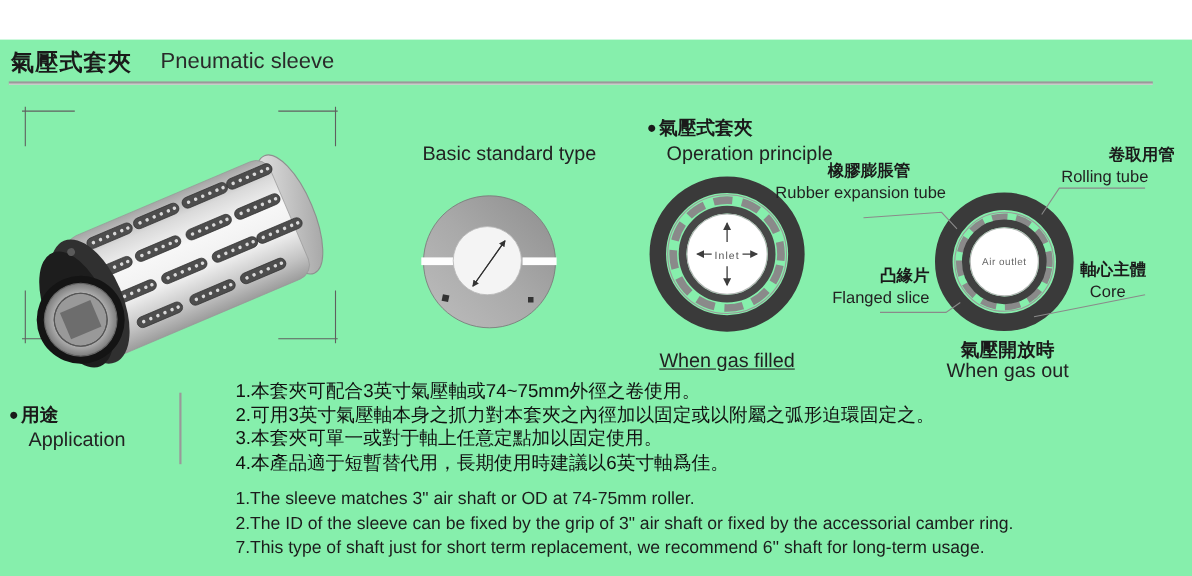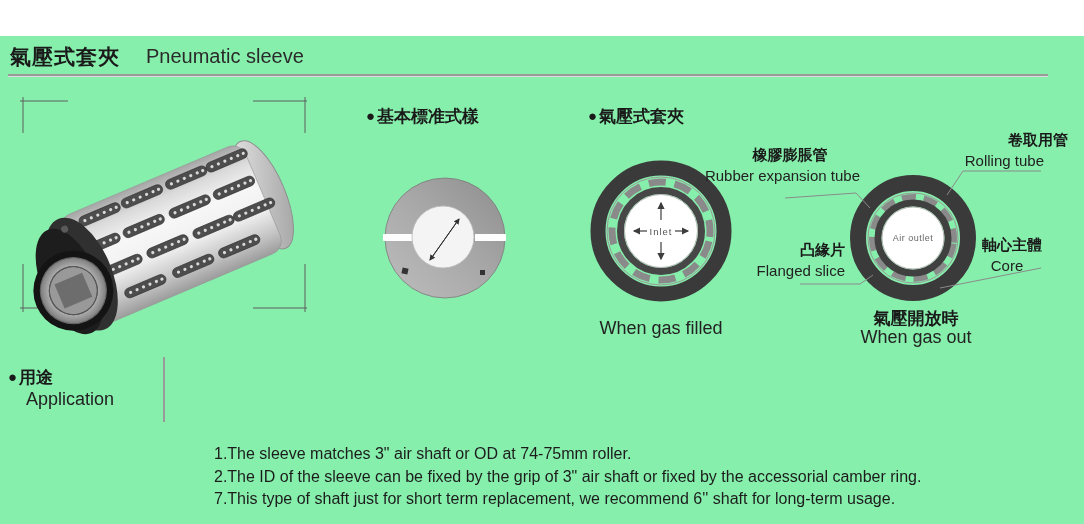--- a/index.html
+++ b/index.html
@@ -102,21 +102,21 @@
       <g>
         <circle cx="-112" cy="14" r="40" fill="#141414"></circle>
         <circle cx="-112" cy="14" r="33" fill="url(#ringG)" stroke="#666"></circle>
         <circle cx="-112" cy="14" r="24" fill="#999999" stroke="#595959"></circle>
         <rect x="-127" y="1" width="30" height="26" fill="#6d6d6d"></rect>
         <circle cx="-112" cy="14" r="24" fill="none" stroke="#555"></circle>
       </g>
     </g>
   </svg>
 
-  <div class="abs sec-zh" style="left:366px;top:69px;"><span class="bullet">●</span><span>基本標准式樣</span></div>
+  <div class="abs sec-en" style="left:384px;top:93px;">Basic standard type</div>
 
   <svg class="abs" style="left:380px;top:140px;" width="135" height="130" viewBox="0 0 135 130">
     <defs>
       <linearGradient id="secG" x1="1" y1="0" x2="0" y2="1">
         <stop offset="0" stop-color="#8e8e8e"></stop>
           <stop offset="0.5" stop-color="#a9a9a9"></stop>
         <stop offset="1" stop-color="#bdbdbd"></stop>
       </linearGradient>
       <marker id="ah" markerWidth="7" markerHeight="7" refX="5" refY="3" orient="auto">
         <path d="M0,0L6,3L0,6z" fill="#333"></path>
@@ -128,20 +128,21 @@
     <circle cx="63" cy="61" r="31" fill="#f4f4f4" stroke="#b9b9b9" stroke-width="0.8"></circle>
     <g stroke="#2f2f2f" stroke-width="1">
       <line x1="50" y1="84" x2="79" y2="43" marker-end="url(#ah)"></line>
       <line x1="79" y1="43" x2="50" y2="84" marker-end="url(#ah)"></line>
     </g>
     <rect x="22" y="92" width="6" height="6" fill="#333" transform="rotate(12 25 95)"></rect>
     <rect x="100" y="94" width="5" height="5" fill="#333"></rect>
   </svg>
 
   <div class="abs sec-zh" style="left:588px;top:69px;"><span class="bullet">●</span><span>氣壓式套夾</span></div>
+  <div class="abs sec-en" style="left:606px;top:93px;">Operation principle</div>
 
   <svg class="abs" style="left:580px;top:58px;" width="504" height="266" viewBox="0 0 504 266">
     <defs>
       <marker id="ah2" markerWidth="8" markerHeight="8" refX="5" refY="3" orient="auto">
         <path d="M0,0L6,3L0,6z" fill="#3d3d3d"></path>
       </marker>
     </defs>
 
     <g>
       <circle cx="81" cy="137" r="63" fill="none" stroke="#3a3a3a" stroke-width="15"></circle>
@@ -177,28 +178,34 @@
 
   <div class="abs lab-zh ra" style="left:720px;top:110px;width:140px;text-align:center;">橡膠膨脹管</div>
   <div class="abs lab-en ra" style="left:700px;top:131px;width:160px;">Rubber expansion tube</div>
   <div class="abs lab-zh ra" style="left:745px;top:205px;width:100px;">凸緣片</div>
   <div class="abs lab-en ra" style="left:745px;top:226px;width:100px;">Flanged slice</div>
   <div class="abs lab-zh ra" style="left:968px;top:95px;width:100px;">卷取用管</div>
   <div class="abs lab-en ra" style="left:944px;top:116px;width:100px;">Rolling tube</div>
   <div class="abs lab-zh ra" style="left:942px;top:200px;width:100px;">軸心主體</div>
   <div class="abs lab-en" style="left:957px;top:221px;width:100px;text-align:center;">Core</div>
 
-  <div class="abs cap-en" style="left:571px;top:282px;width:180px;">When gas filled</div>
+  <div class="abs cap-en" style="left:571px;top:282px;width:180px;text-decoration:underline;">When gas filled</div>
   <div class="abs cap-zh" style="left:826px;top:271px;width:180px;">氣壓開放時</div>
   <div class="abs cap-en" style="left:826px;top:291px;width:180px;">When gas out</div>
 
   <div class="abs sec-zh" style="left:8px;top:330px;"><span class="bullet">●</span><span>用途</span></div>
   <div class="abs sec-en" style="left:26px;top:353px;">Application</div>
   <div class="abs vdiv" style="left:163px;top:321px;height:65px;"></div>
 
+  <div class="abs zh-list" style="left:214px;top:309px;">
+    <div>1.本套夾可配合3英寸氣壓軸或74~75mm外徑之卷使用。</div>
+    <div>2.可用3英寸氣壓軸本身之抓力對本套夾之內徑加以固定或以附屬之弧形迫環固定之。</div>
+    <div>3.本套夾可單一或對于軸上任意定點加以固定使用。</div>
+    <div>4.本產品適于短暫替代用，長期使用時建議以6英寸軸爲佳。</div>
+  </div>
 
   <div class="abs en-list" style="left:214px;top:407px;">
     <div>1.The sleeve matches 3" air shaft or OD at 74-75mm roller.</div>
     <div>2.The ID of the sleeve can be fixed by the grip of 3" air shaft or fixed by the accessorial camber ring.</div>
     <div>7.This type of shaft just for short term replacement, we recommend 6'' shaft for long-term usage.</div>
   </div>
 
 </div>
 
 </body></html>

